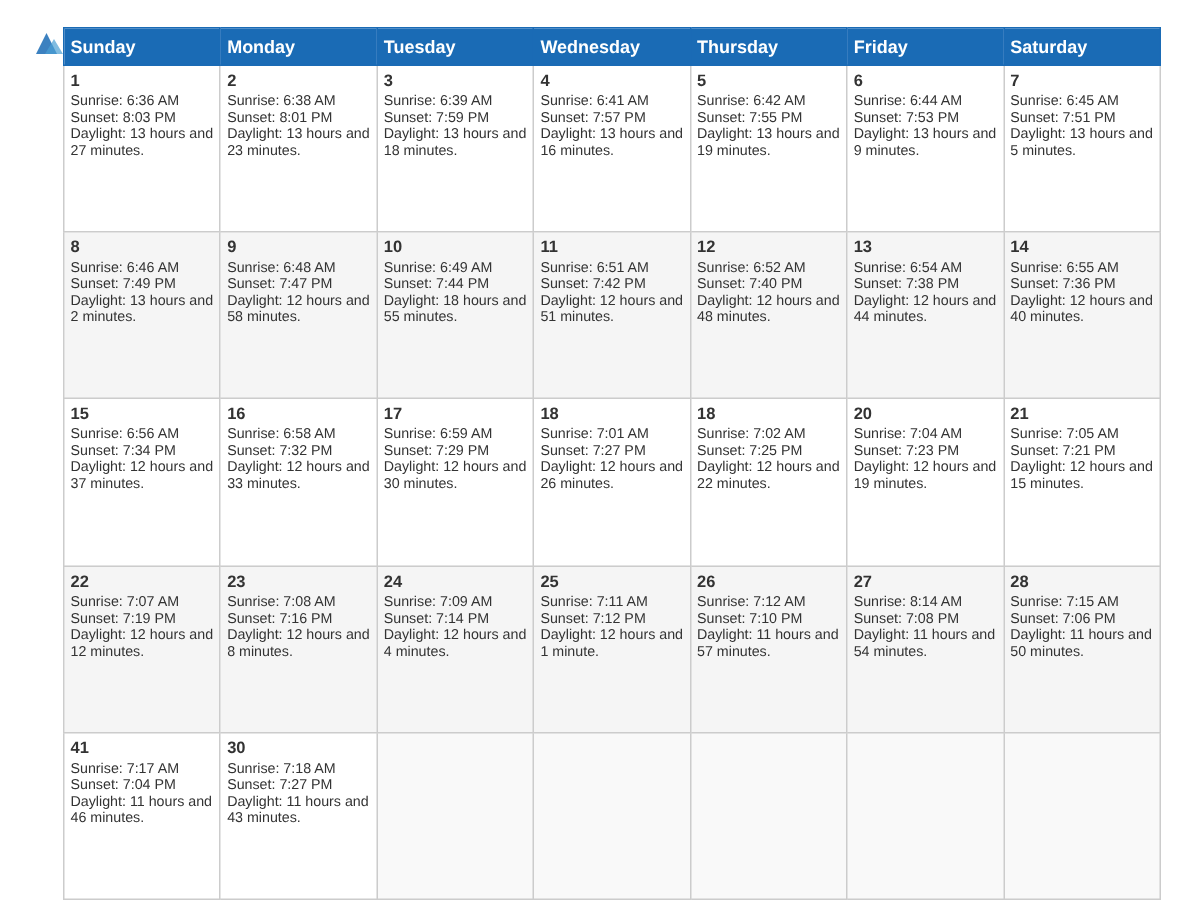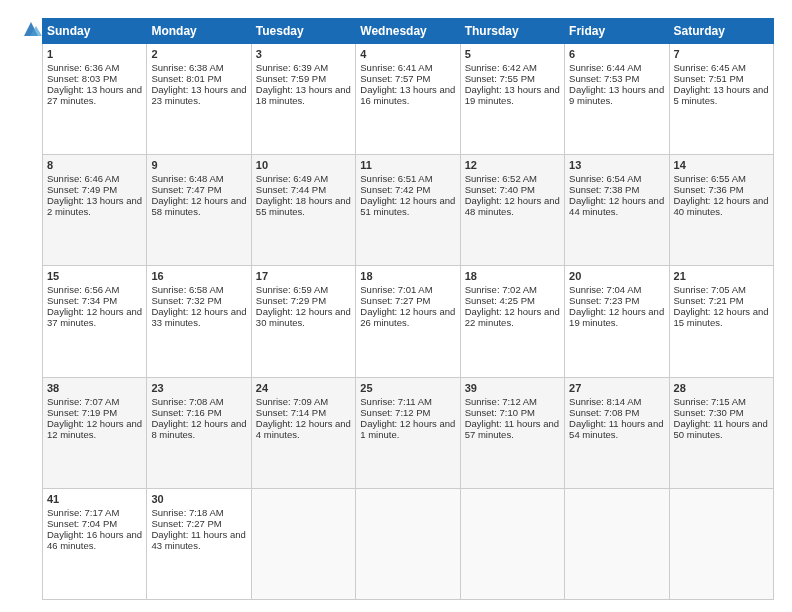--- a/index.html
+++ b/index.html
@@ -146,35 +146,35 @@
           <td><span class="day-num">11</span><span>Sunrise: 6:51 AM</span><br><span>Sunset: 7:42 PM</span><br><span>Daylight: 12 hours and 51 minutes.</span></td>
           <td><span class="day-num">12</span><span>Sunrise: 6:52 AM</span><br><span>Sunset: 7:40 PM</span><br><span>Daylight: 12 hours and 48 minutes.</span></td>
           <td><span class="day-num">13</span><span>Sunrise: 6:54 AM</span><br><span>Sunset: 7:38 PM</span><br><span>Daylight: 12 hours and 44 minutes.</span></td>
           <td><span class="day-num">14</span><span>Sunrise: 6:55 AM</span><br><span>Sunset: 7:36 PM</span><br><span>Daylight: 12 hours and 40 minutes.</span></td>
         </tr>
         <tr>
           <td><span class="day-num">15</span><span>Sunrise: 6:56 AM</span><br><span>Sunset: 7:34 PM</span><br><span>Daylight: 12 hours and 37 minutes.</span></td>
           <td><span class="day-num">16</span><span>Sunrise: 6:58 AM</span><br><span>Sunset: 7:32 PM</span><br><span>Daylight: 12 hours and 33 minutes.</span></td>
           <td><span class="day-num">17</span><span>Sunrise: 6:59 AM</span><br><span>Sunset: 7:29 PM</span><br><span>Daylight: 12 hours and 30 minutes.</span></td>
           <td><span class="day-num">18</span><span>Sunrise: 7:01 AM</span><br><span>Sunset: 7:27 PM</span><br><span>Daylight: 12 hours and 26 minutes.</span></td>
-          <td><span class="day-num">18</span><span>Sunrise: 7:02 AM</span><br><span>Sunset: 4:25 PM</span><br><span>Daylight: 12 hours and 22 minutes.</span></td>
+          <td><span class="day-num">18</span><span>Sunrise: 7:02 AM</span><br><span>Sunset: 7:25 PM</span><br><span>Daylight: 12 hours and 22 minutes.</span></td>
           <td><span class="day-num">20</span><span>Sunrise: 7:04 AM</span><br><span>Sunset: 7:23 PM</span><br><span>Daylight: 12 hours and 19 minutes.</span></td>
           <td><span class="day-num">21</span><span>Sunrise: 7:05 AM</span><br><span>Sunset: 7:21 PM</span><br><span>Daylight: 12 hours and 15 minutes.</span></td>
         </tr>
         <tr>
-          <td><span class="day-num">38</span><span>Sunrise: 7:07 AM</span><br><span>Sunset: 7:19 PM</span><br><span>Daylight: 12 hours and 12 minutes.</span></td>
+          <td><span class="day-num">22</span><span>Sunrise: 7:07 AM</span><br><span>Sunset: 7:19 PM</span><br><span>Daylight: 12 hours and 12 minutes.</span></td>
           <td><span class="day-num">23</span><span>Sunrise: 7:08 AM</span><br><span>Sunset: 7:16 PM</span><br><span>Daylight: 12 hours and 8 minutes.</span></td>
           <td><span class="day-num">24</span><span>Sunrise: 7:09 AM</span><br><span>Sunset: 7:14 PM</span><br><span>Daylight: 12 hours and 4 minutes.</span></td>
           <td><span class="day-num">25</span><span>Sunrise: 7:11 AM</span><br><span>Sunset: 7:12 PM</span><br><span>Daylight: 12 hours and 1 minute.</span></td>
-          <td><span class="day-num">39</span><span>Sunrise: 7:12 AM</span><br><span>Sunset: 7:10 PM</span><br><span>Daylight: 11 hours and 57 minutes.</span></td>
+          <td><span class="day-num">26</span><span>Sunrise: 7:12 AM</span><br><span>Sunset: 7:10 PM</span><br><span>Daylight: 11 hours and 57 minutes.</span></td>
           <td><span class="day-num">27</span><span>Sunrise: 8:14 AM</span><br><span>Sunset: 7:08 PM</span><br><span>Daylight: 11 hours and 54 minutes.</span></td>
-          <td><span class="day-num">28</span><span>Sunrise: 7:15 AM</span><br><span>Sunset: 7:30 PM</span><br><span>Daylight: 11 hours and 50 minutes.</span></td>
+          <td><span class="day-num">28</span><span>Sunrise: 7:15 AM</span><br><span>Sunset: 7:06 PM</span><br><span>Daylight: 11 hours and 50 minutes.</span></td>
         </tr>
         <tr>
-          <td><span class="day-num">41</span><span>Sunrise: 7:17 AM</span><br><span>Sunset: 7:04 PM</span><br><span>Daylight: 16 hours and 46 minutes.</span></td>
+          <td><span class="day-num">41</span><span>Sunrise: 7:17 AM</span><br><span>Sunset: 7:04 PM</span><br><span>Daylight: 11 hours and 46 minutes.</span></td>
           <td><span class="day-num">30</span><span>Sunrise: 7:18 AM</span><br><span>Sunset: 7:27 PM</span><br><span>Daylight: 11 hours and 43 minutes.</span></td>
           <td class="empty-cell"></td>
           <td class="empty-cell"></td>
           <td class="empty-cell"></td>
           <td class="empty-cell"></td>
           <td class="empty-cell"></td>
         </tr>
       </tbody>
   </table>
 </div>

